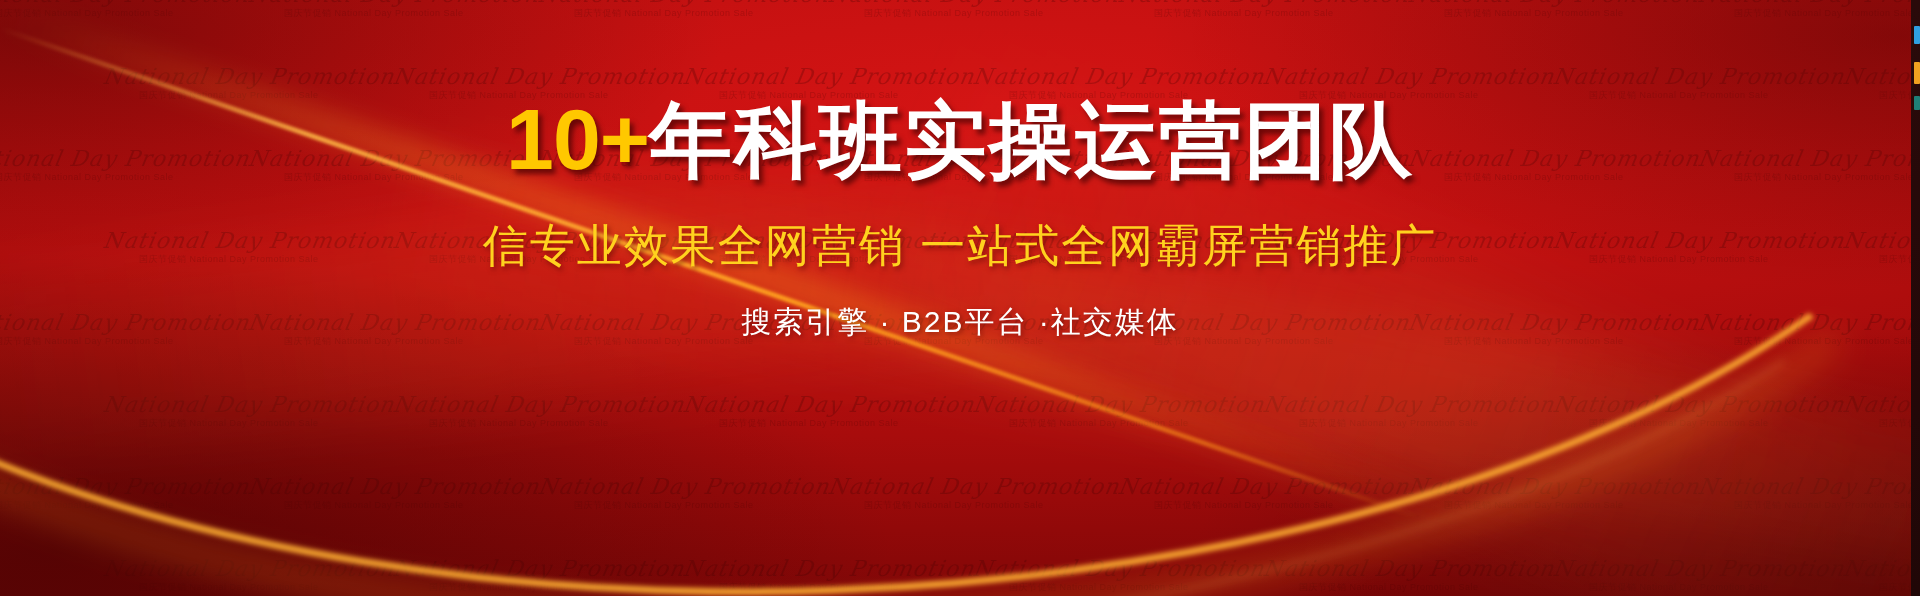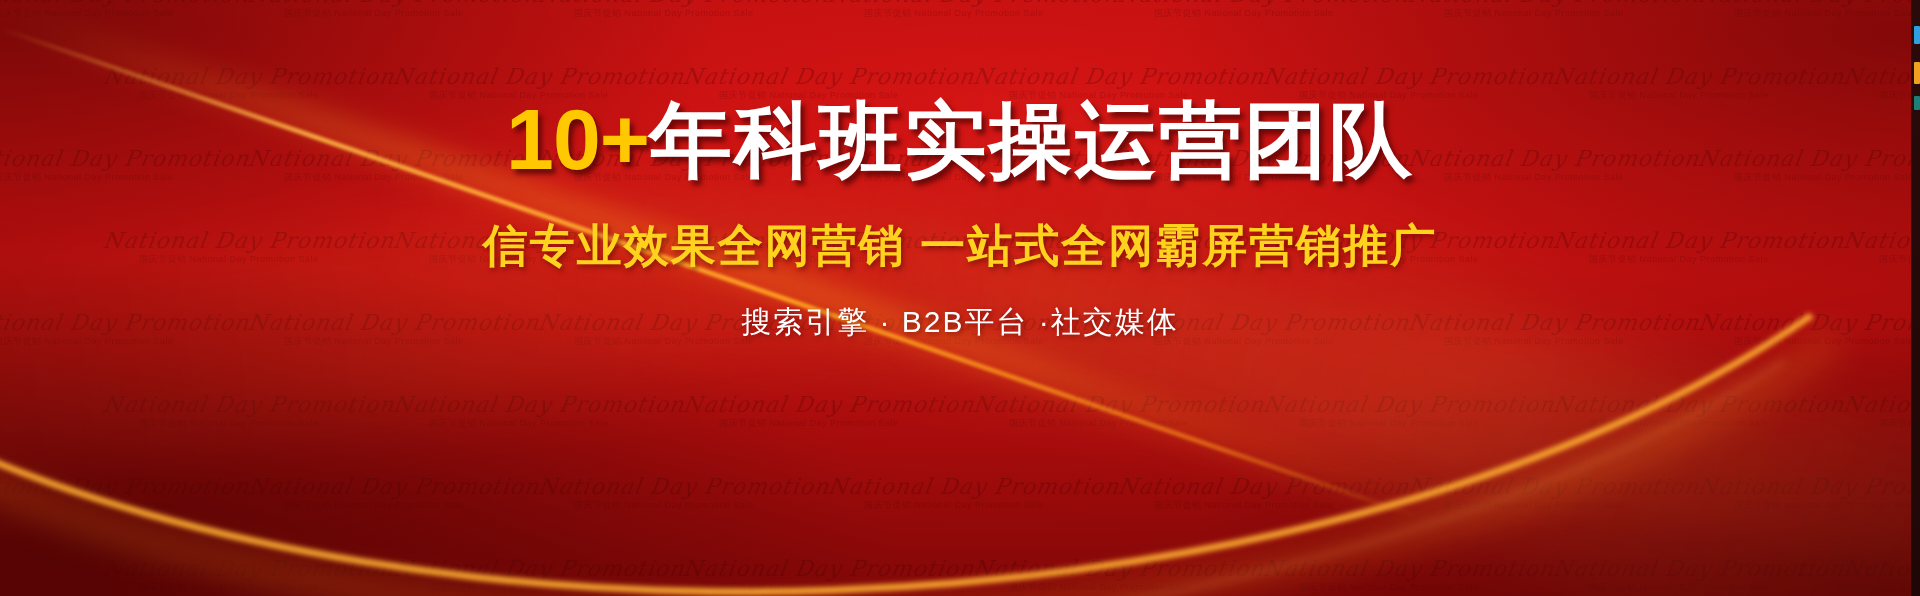--- a/index.html
+++ b/index.html
@@ -203,21 +203,21 @@
     letter-spacing: -1px;
   }
   .headline .rest {
     color: #FFFFFF;
     letter-spacing: 2px;
   }
 
   .subtitle {
     margin-top: 34px;
     font-size: 45px;
-    font-weight: 700;
+    font-weight: 400;
     color: #FFD21E;
     white-space: nowrap;
     letter-spacing: 2px;
     text-shadow: 2px 3px 5px rgba(90,10,0,0.55);
     pointer-events: auto;
   }
 
   .tagline {
     margin-top: 26px;
     font-size: 30px;

